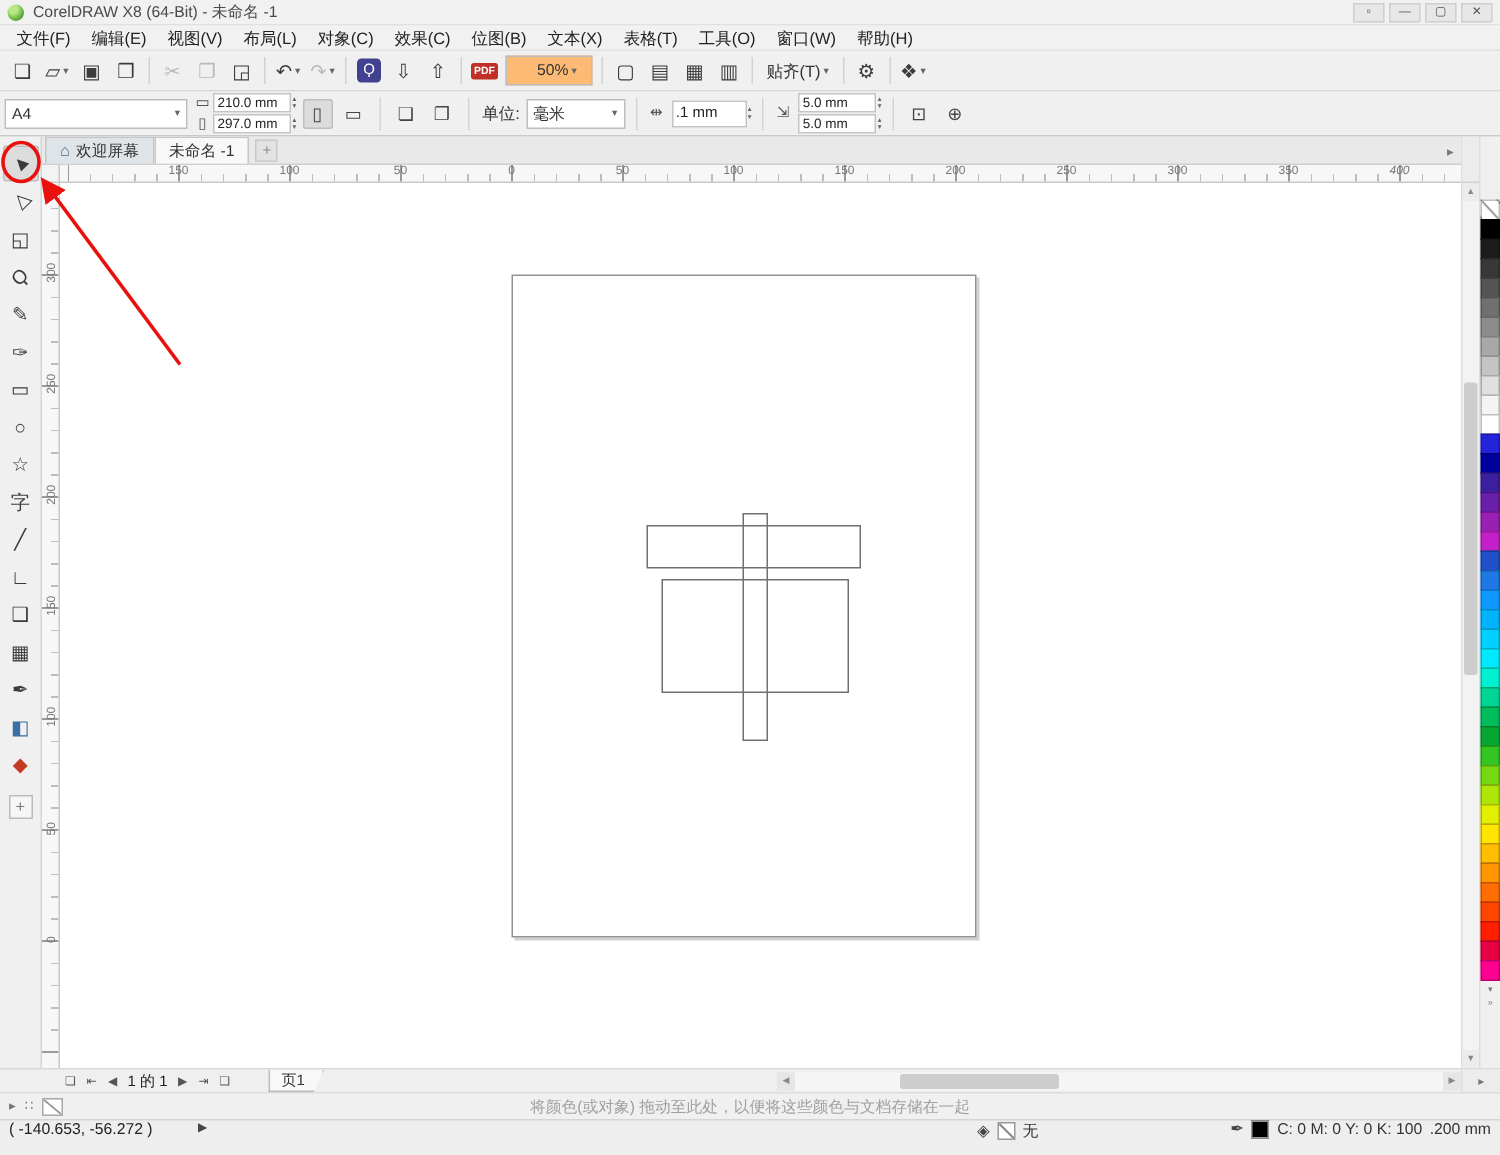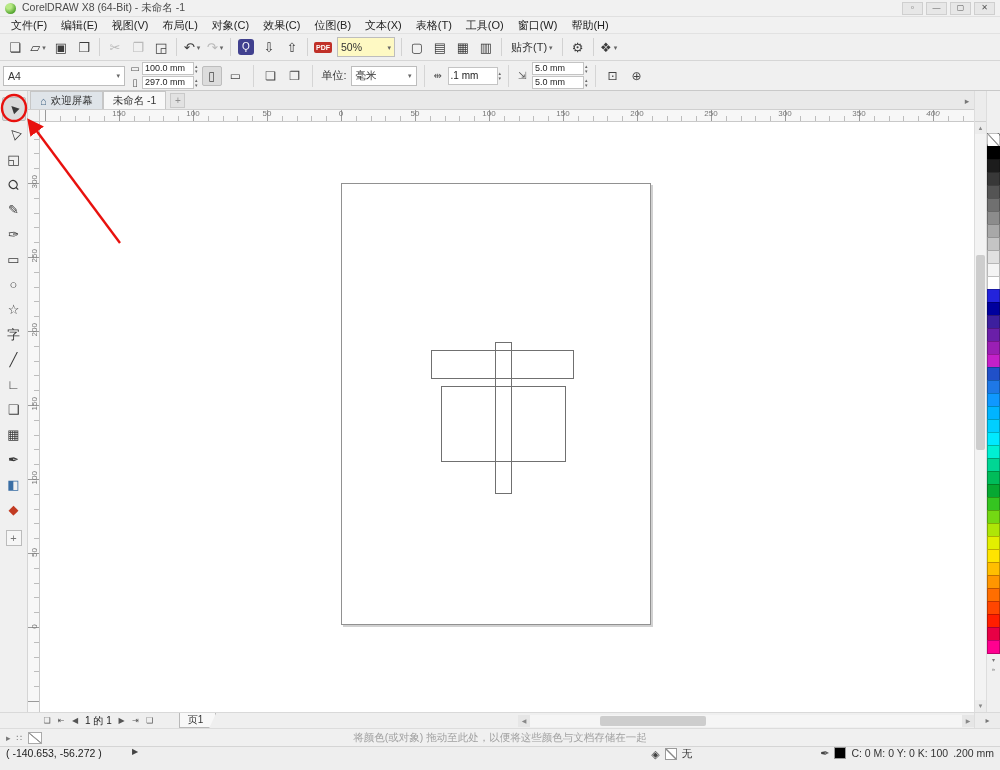--- a/index.html
+++ b/index.html
@@ -28,22 +28,22 @@
   .tb-btn{min-width:22px;height:22px;display:flex;align-items:center;justify-content:center;
     color:#3c3c3c;font-size:13px;border-radius:2px}
   .tb-btn .glyph{line-height:1}
   .tb-btn.disabled .glyph{color:#b9b9b9}
   .tb-btn.txt .glyph{font-size:7px;font-weight:bold;color:#fff;background:#c03028;
     padding:2px 2px;border-radius:2px}
   .glyph.chip{color:#fff;width:16px;height:16px;border-radius:3px;display:flex;
     align-items:center;justify-content:center;font-size:10px}
   .tb-sep{width:1px;height:18px;background:#d2d2d2;margin:0 3px}
   .dd-arrow{font-size:7px;color:#666;margin-left:2px;line-height:1}
-  .zoom-select{width:58px;height:20px;background:#fef9c3;border:1px solid #bdbdbd;
-    display:flex;align-items:center;justify-content:space-between;padding:0 3px;margin:0 2px;font-size:10.5px}
+  .zoom-select{width:58px;height:20px;background:#fdba74;border:1px solid #bdbdbd;
+    display:flex;align-items:center;justify-content:space-between;padding:0 20px;margin:0 2px;font-size:10.5px}
   .snap-dd{height:20px;display:flex;align-items:center;padding:0 5px;font-size:11px;color:#333}
 
   
   .propbar{height:30px;background:#f0f0f0;border-bottom:1px solid #c9c9c9;
     display:flex;align-items:center;padding:0 3px;gap:4px}
   .pb-sep{width:1px;height:22px;background:#d5d5d5;margin:0 3px}
   .pb-select{height:20px;background:#fff;border:1px solid #bdbdbd;display:flex;
     align-items:center;justify-content:space-between;padding:0 4px;font-size:10.5px}
   .pb-select.preset{width:122px}
   .pb-select.units{width:66px}
@@ -292,21 +292,21 @@
     </div>
 
   <div class="propbar">
     <div class="pb-select preset">
       <span>A4</span>
       <span class="dd-arrow">▾</span>
     </div>
     <div class="pb-dims">
       <div class="pb-dim">
         <span class="pb-ic">▭</span>
-        <span class="pb-field">100.0 mm</span>
+        <span class="pb-field">210.0 mm</span>
         <span class="pb-spin">
             <i>▴</i>
             <i>▾</i>
           </span>
       </div>
       <div class="pb-dim">
         <span class="pb-ic">▯</span>
         <span class="pb-field">297.0 mm</span>
         <span class="pb-spin">
             <i>▴</i>

